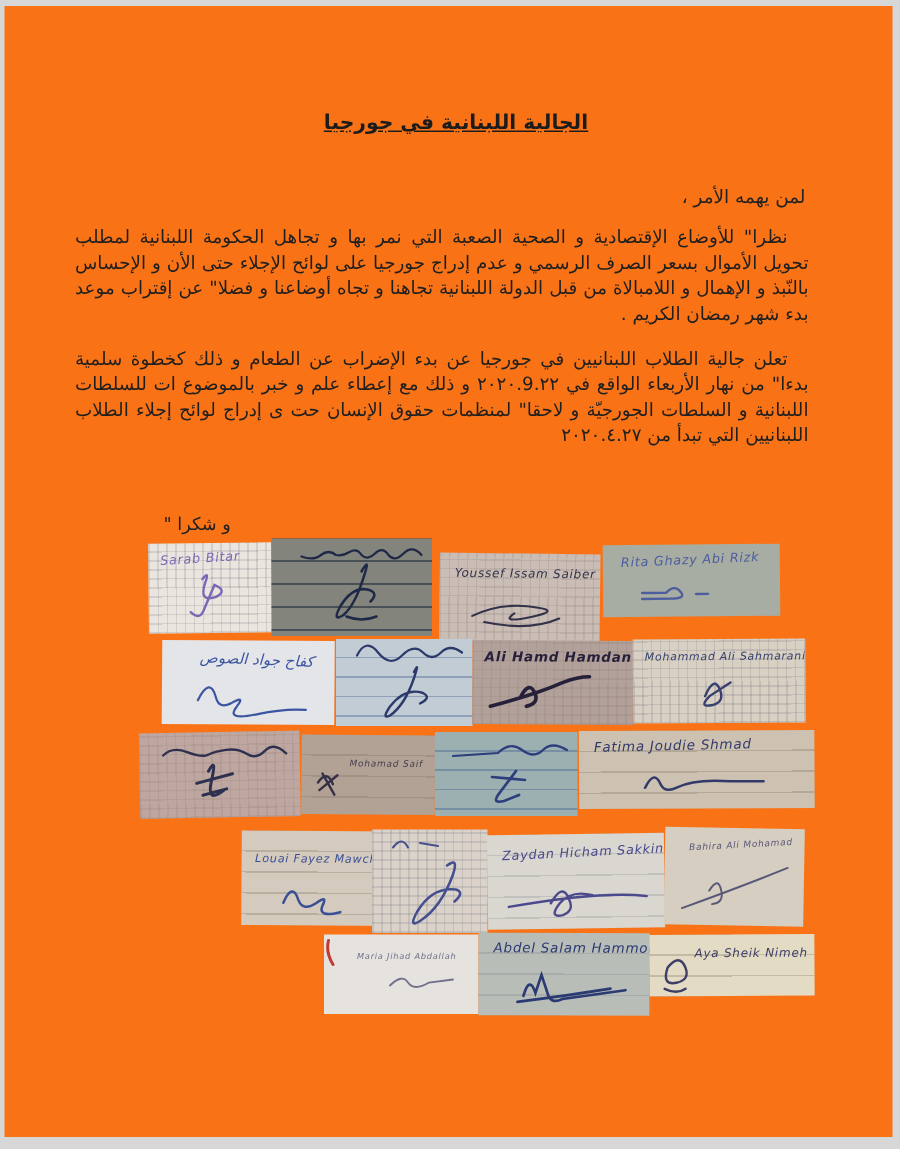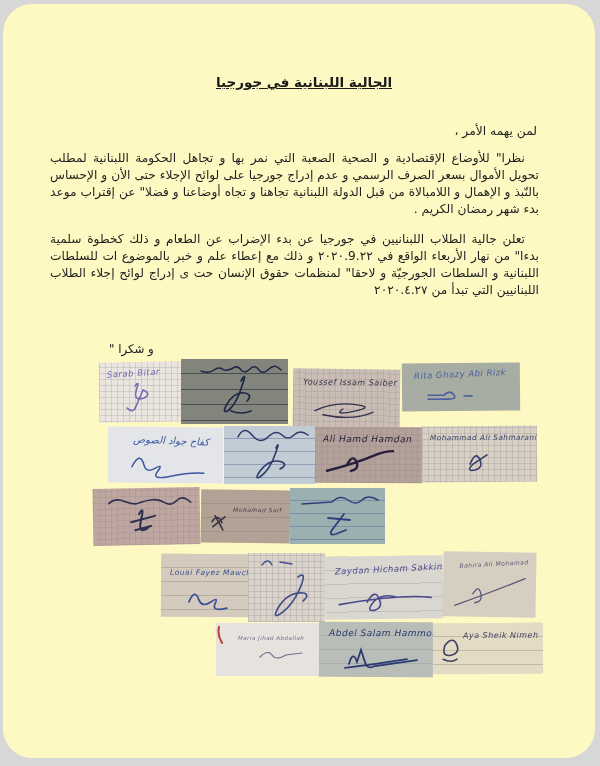--- a/index.html
+++ b/index.html
@@ -3,22 +3,21 @@
 <meta charset="utf-8">
 <style>
   html,body{margin:0;padding:0;}
   body{
     width:600px;height:766px;position:relative;overflow:hidden;
     background:#d7d7d7;
     font-family:"DejaVu Sans", sans-serif;
   }
   .page{
     position:absolute;left:3px;top:4px;width:592px;height:754px;
-    background:#fef9c3;
-    border-radius:29px;
+    background:#f97316;
   }
   
   .doc-title{
     position:absolute;left:57px;top:70px;width:488px;
     text-align:center;direction:rtl;
     font-size:13.5px;font-weight:bold;text-decoration:underline;color:#1c1c1c;
   }
   .salutation{
     position:absolute;right:58px;top:120px;width:300px;
     direction:rtl;font-size:12.3px;color:#222;
@@ -112,21 +111,21 @@
   </div>
 
   <div class="sig ruled-blue" style="left:221px;top:422px;width:91px;height:58px;background-color:#c2ccd4;">
     <svg width="91" height="58" viewBox="0 0 91 58">
       <path d="M84 9 q-8 -6 -14 0 t-12 0 t-14 2 t-16 -2 t-14 2" fill="none" stroke="#2c3a6b" stroke-width="1.5" stroke-linecap="round"></path>
       <path d="M52 22 q4 -8 0 4 q-6 18 -16 25 q-6 3 0 -6 q10 -13 22 -9 q6 3 -2 7" fill="none" stroke="#2c3a6b" stroke-width="1.6" stroke-linecap="round"></path>
     </svg>
   </div>
 
   <div class="sig grid-soft" style="left:312px;top:423px;width:107px;height:56px;background-color:#b2a09a;transform:rotate(0.3deg);">
-    <span class="nm" style="left:8px;top:7px;font-size:9px;color:#26203a;font-weight:normal;text-align:right;">Ali Hamd Hamdan</span>
+    <span class="nm" style="left:8px;top:7px;font-size:9px;color:#26203a;font-weight:bold;text-align:right;">Ali Hamd Hamdan</span>
     <svg width="107" height="56" viewBox="0 0 107 56">
       <path d="M12 44 q30 -8 48 -16 q10 -4 18 -4 M32 38 q6 -12 10 -2 q2 6 -6 8" fill="none" stroke="#26203a" stroke-width="2.4" stroke-linecap="round"></path>
     </svg>
   </div>
 
   <div class="sig grid-paper" style="left:419px;top:422px;width:115px;height:56px;background-color:#d8d0c2;transform:rotate(-0.4deg);">
     <span class="nm" style="left:8px;top:7px;font-size:7.3px;color:#37406e;">Mohammad Ali Sahmarani</span>
     <svg width="115" height="56" viewBox="0 0 115 56">
       <path d="M48 38 q6 -14 10 -4 q3 8 -5 10 q-10 2 -2 -6 l14 -9" fill="none" stroke="#37406e" stroke-width="1.6" stroke-linecap="round"></path>
     </svg>
@@ -146,20 +145,26 @@
     </svg>
   </div>
 
   <div class="sig ruled-blue" style="left:287px;top:484px;width:95px;height:56px;background-color:#9cb0b1;">
     <svg width="95" height="56" viewBox="0 0 95 56">
       <path d="M88 12 q-10 -6 -16 0 t-14 0 t-16 2 l-30 2" fill="none" stroke="#2c3e7d" stroke-width="1.5" stroke-linecap="round"></path>
       <path d="M54 26 l-12 16 q-4 6 4 4 l10 -4 m-18 -12 l22 2" fill="none" stroke="#2c3e7d" stroke-width="1.8" stroke-linecap="round"></path>
     </svg>
   </div>
 
+  <div class="sig ruled-soft" style="left:383px;top:483px;width:157px;height:52px;background-color:#cdc1b1;transform:rotate(-0.3deg);">
+    <span class="nm" style="left:10px;top:6px;font-size:9px;color:#323a6a;transform:rotate(-1deg);">Fatima Joudie Shmad</span>
+    <svg width="157" height="52" viewBox="0 0 157 52">
+      <path d="M44 38 q6 -12 10 -3 q3 7 11 3 q12 -6 36 -4 l22 0" fill="none" stroke="#323a6a" stroke-width="1.7" stroke-linecap="round"></path>
+    </svg>
+  </div>
 
   <div class="sig ruled-soft" style="left:158px;top:550px;width:102px;height:63px;background-color:#d4cbbe;transform:rotate(0.4deg);">
     <span class="nm" style="left:9px;top:14px;font-size:7.5px;color:#3a4f95;">Louai Fayez Mawchar</span>
     <svg width="102" height="63" viewBox="0 0 102 63">
       <path d="M28 48 q6 -14 10 -2 q3 8 12 2 q8 -6 4 2 q-3 8 12 4" fill="none" stroke="#3a4f95" stroke-width="1.7" stroke-linecap="round"></path>
     </svg>
   </div>
 
   <div class="sig grid-paper" style="left:245px;top:549px;width:77px;height:69px;background-color:#dbd3c9;">
     <svg width="77" height="69" viewBox="0 0 77 69">
@@ -190,20 +195,20 @@
     </svg>
   </div>
 
   <div class="sig ruled-faint" style="left:316px;top:618px;width:114px;height:55px;background-color:#b8bdb7;transform:rotate(0.2deg);">
     <span class="nm" style="left:10px;top:6px;font-size:9px;color:#2b3a72;">Abdel Salam Hammoud</span>
     <svg width="114" height="55" viewBox="0 0 114 55">
       <path d="M30 42 q4 -14 8 -2 l4 -12 l4 12 q2 8 10 4 l42 -6 M26 46 q32 -4 62 -9" fill="none" stroke="#2b3a72" stroke-width="1.8" stroke-linecap="round"></path>
     </svg>
   </div>
 
-  <div class="sig ruled-soft" style="left:430px;top:619px;width:110px;height:51px;background-color:#e4dbc5;transform:rotate(-0.3deg);">
+  <div class="sig ruled-soft" style="left:430px;top:619px;width:110px;height:41px;background-color:#e4dbc5;transform:rotate(-0.3deg);">
     <span class="nm" style="left:30px;top:8px;font-size:8px;color:#3e3e66;">Aya Sheik Nimeh</span>
     <svg width="110" height="51" viewBox="0 0 110 51">
       <path d="M12 22 q8 -10 12 0 q3 8 -6 10 q-10 2 -6 -10 m-2 14 q8 4 14 0" fill="none" stroke="#3e3e66" stroke-width="1.6" stroke-linecap="round"></path>
     </svg>
   </div>
 
 </div>
 
 </body></html>

